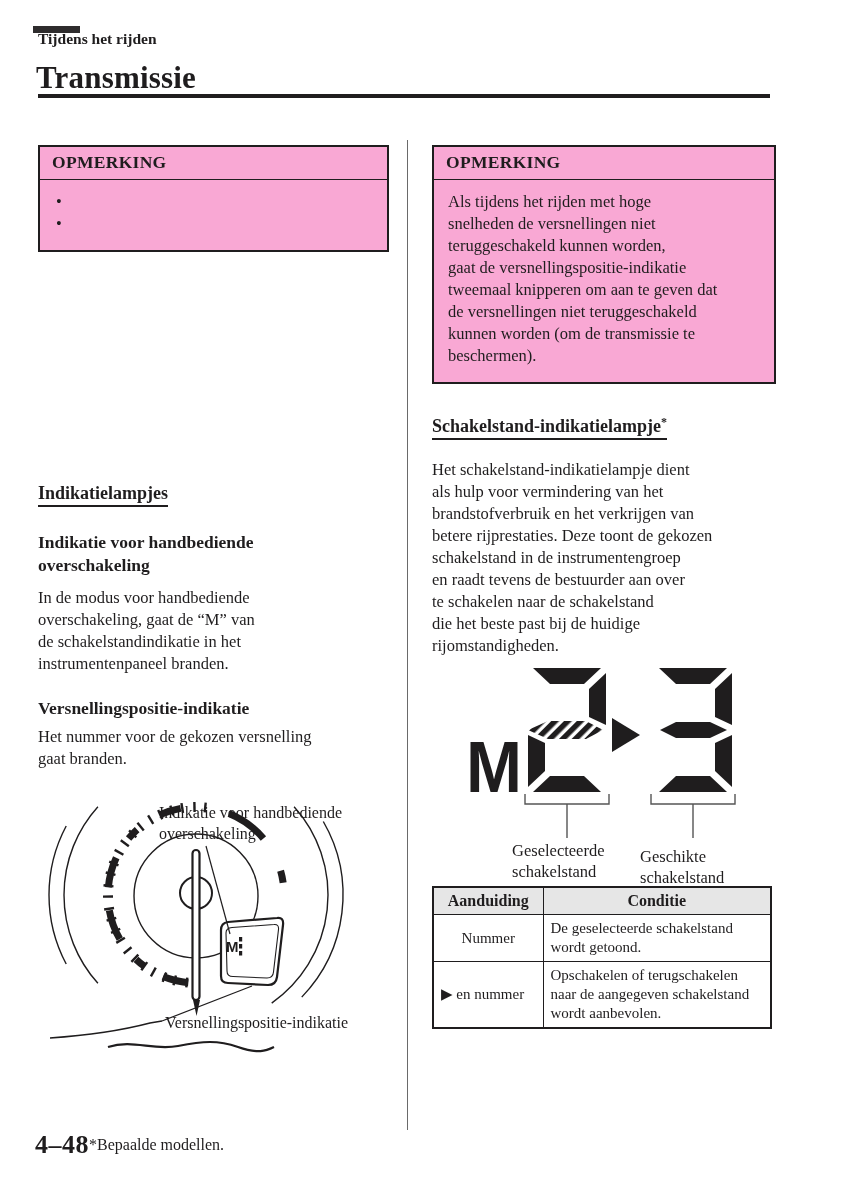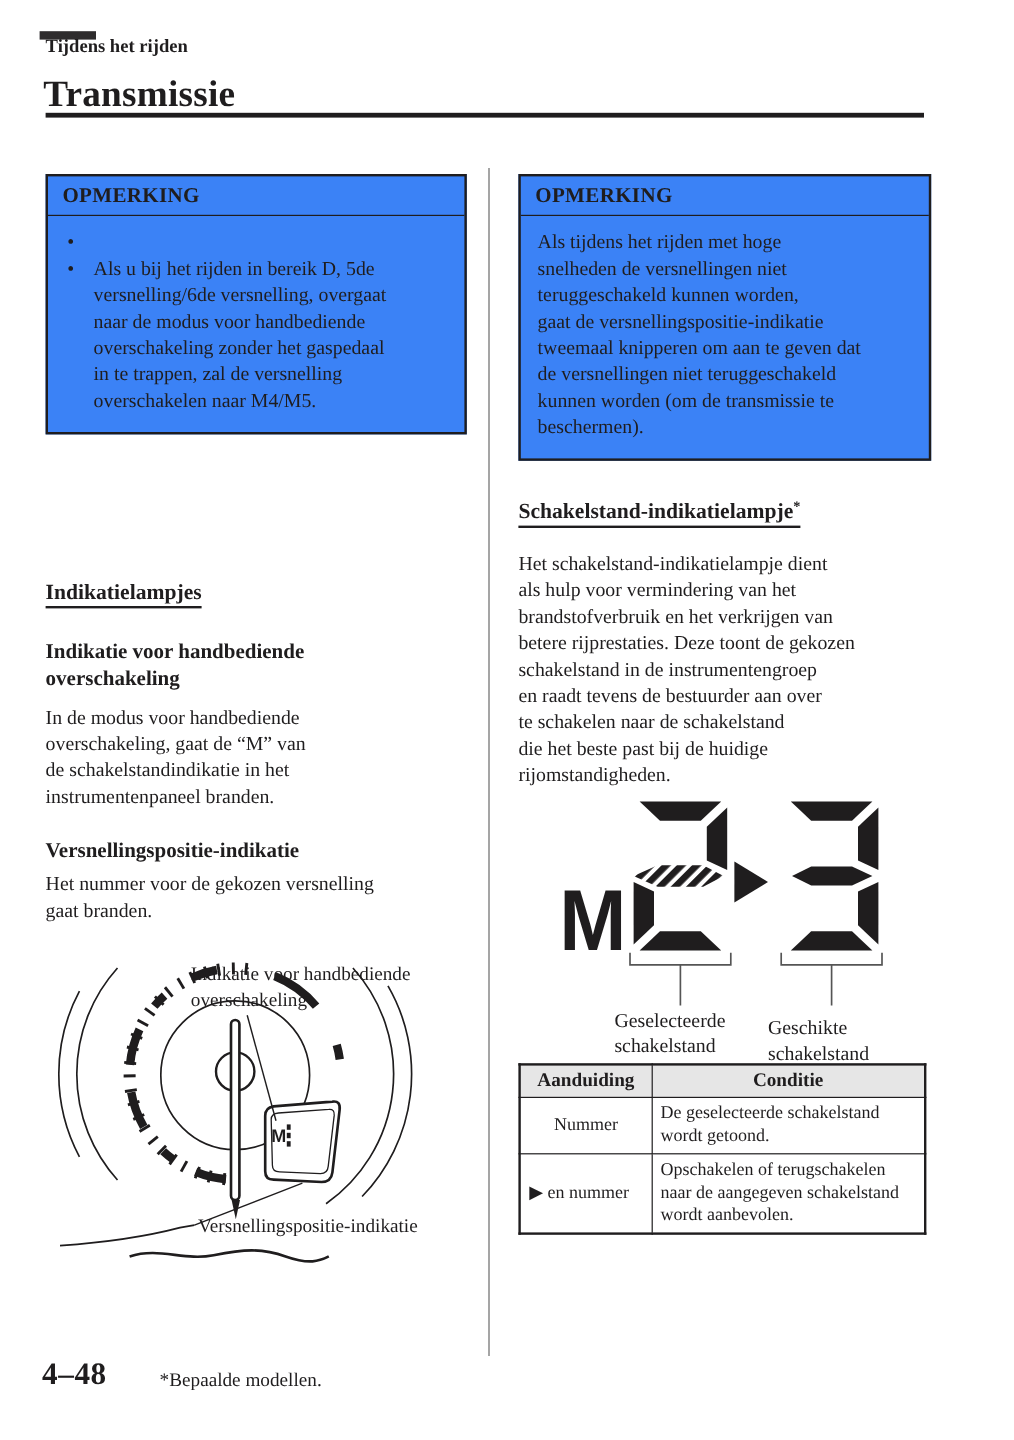--- a/index.html
+++ b/index.html
@@ -13,21 +13,21 @@
   
   .eyebrow{left:38px;top:30px;font-size:15.5px;font-weight:bold;}
   .pagetitle{left:36px;top:60px;font-size:31px;font-weight:bold;letter-spacing:.2px;}
   .headrule{left:38px;top:94px;width:732px;height:4px;background:#1f1d1e;}
   .corner-mark{left:33px;top:26px;width:47px;height:7px;background:#2e2c2d;}
 
   
   .divider{left:407px;top:140px;width:1px;height:990px;background:#6a6a6a;}
 
   
-  .notebox{border:2px solid #1f1d1e;background:#3b82f6;}
+  .notebox{border:2px solid #1f1d1e;background:#f9a8d4;}
   .notebox-title{font-weight:bold;font-size:17.5px;padding:5px 12px 6px;border-bottom:1.6px solid #1f1d1e;letter-spacing:.3px;}
   .notebox-body{padding:11px 10px 15px 14px;font-size:16.5px;line-height:22px;}
   .nb-left{left:38px;top:145px;width:347px;}
   .nb-right{left:432px;top:145px;width:340px;}
   ul.nlist{margin:0;padding:0;list-style:none;}
   ul.nlist li{display:flex;margin:0;}
   ul.nlist .bullet{width:22px;flex:0 0 22px;text-align:left;padding-left:2px;}
 
   
   .h-section{font-size:18px;font-weight:bold;}
@@ -61,21 +61,21 @@
   .cond-table{left:432px;top:886px;width:272px;}
   table.t{width:340px;border-collapse:collapse;border:2px solid #1f1d1e;table-layout:fixed;}
   table.t th,table.t td{border:1.5px solid #1f1d1e;}
   table.t th{background:#e6e6e6;font-size:16px;font-weight:bold;padding:4px 4px;text-align:center;}
   table.t td{font-size:15px;line-height:19px;padding:4px 7px;vertical-align:middle;}
   .col-ind{width:110px;}
   td.ind-c{text-align:center;}
   td.ind-l{text-align:left;padding-left:8px;}
 
   
-  .footer{left:35px;top:1130px;display:flex;align-items:flex-end;gap:44px;}
+  .footer{left:35px;top:1130px;display:flex;align-items:center;}
   .pagenum{font-size:26px;font-weight:bold;letter-spacing:.5px;}
   .footnote{font-size:16px;}
 </style>
 </head>
 <body>
 
 <div class="abs corner-mark"></div>
 <div class="abs eyebrow">Tijdens het rijden</div>
 <div class="abs pagetitle">Transmissie</div>
 <div class="abs headrule"></div>
@@ -83,26 +83,20 @@
 
 <div class="abs notebox nb-left">
   <div class="notebox-title">OPMERKING</div>
   <div class="notebox-body">
     <ul class="nlist">
       <li>
         <span class="bullet">•</span>
       </li>
       <li>
         <span class="bullet">•</span>
-        <span class="pre">Als u bij het rijden in bereik D, 5de
-versnelling/6de versnelling, overgaat
-naar de modus voor handbediende
-overschakeling zonder het gaspedaal
-in te trappen, zal de versnelling
-overschakelen naar M4/M5.</span>
       </li>
     </ul>
   </div>
 </div>
 
 <div class="abs notebox nb-right">
   <div class="notebox-title">OPMERKING</div>
   <div class="notebox-body pre">Als tijdens het rijden met hoge
 snelheden de versnellingen niet
 teruggeschakeld kunnen worden,

